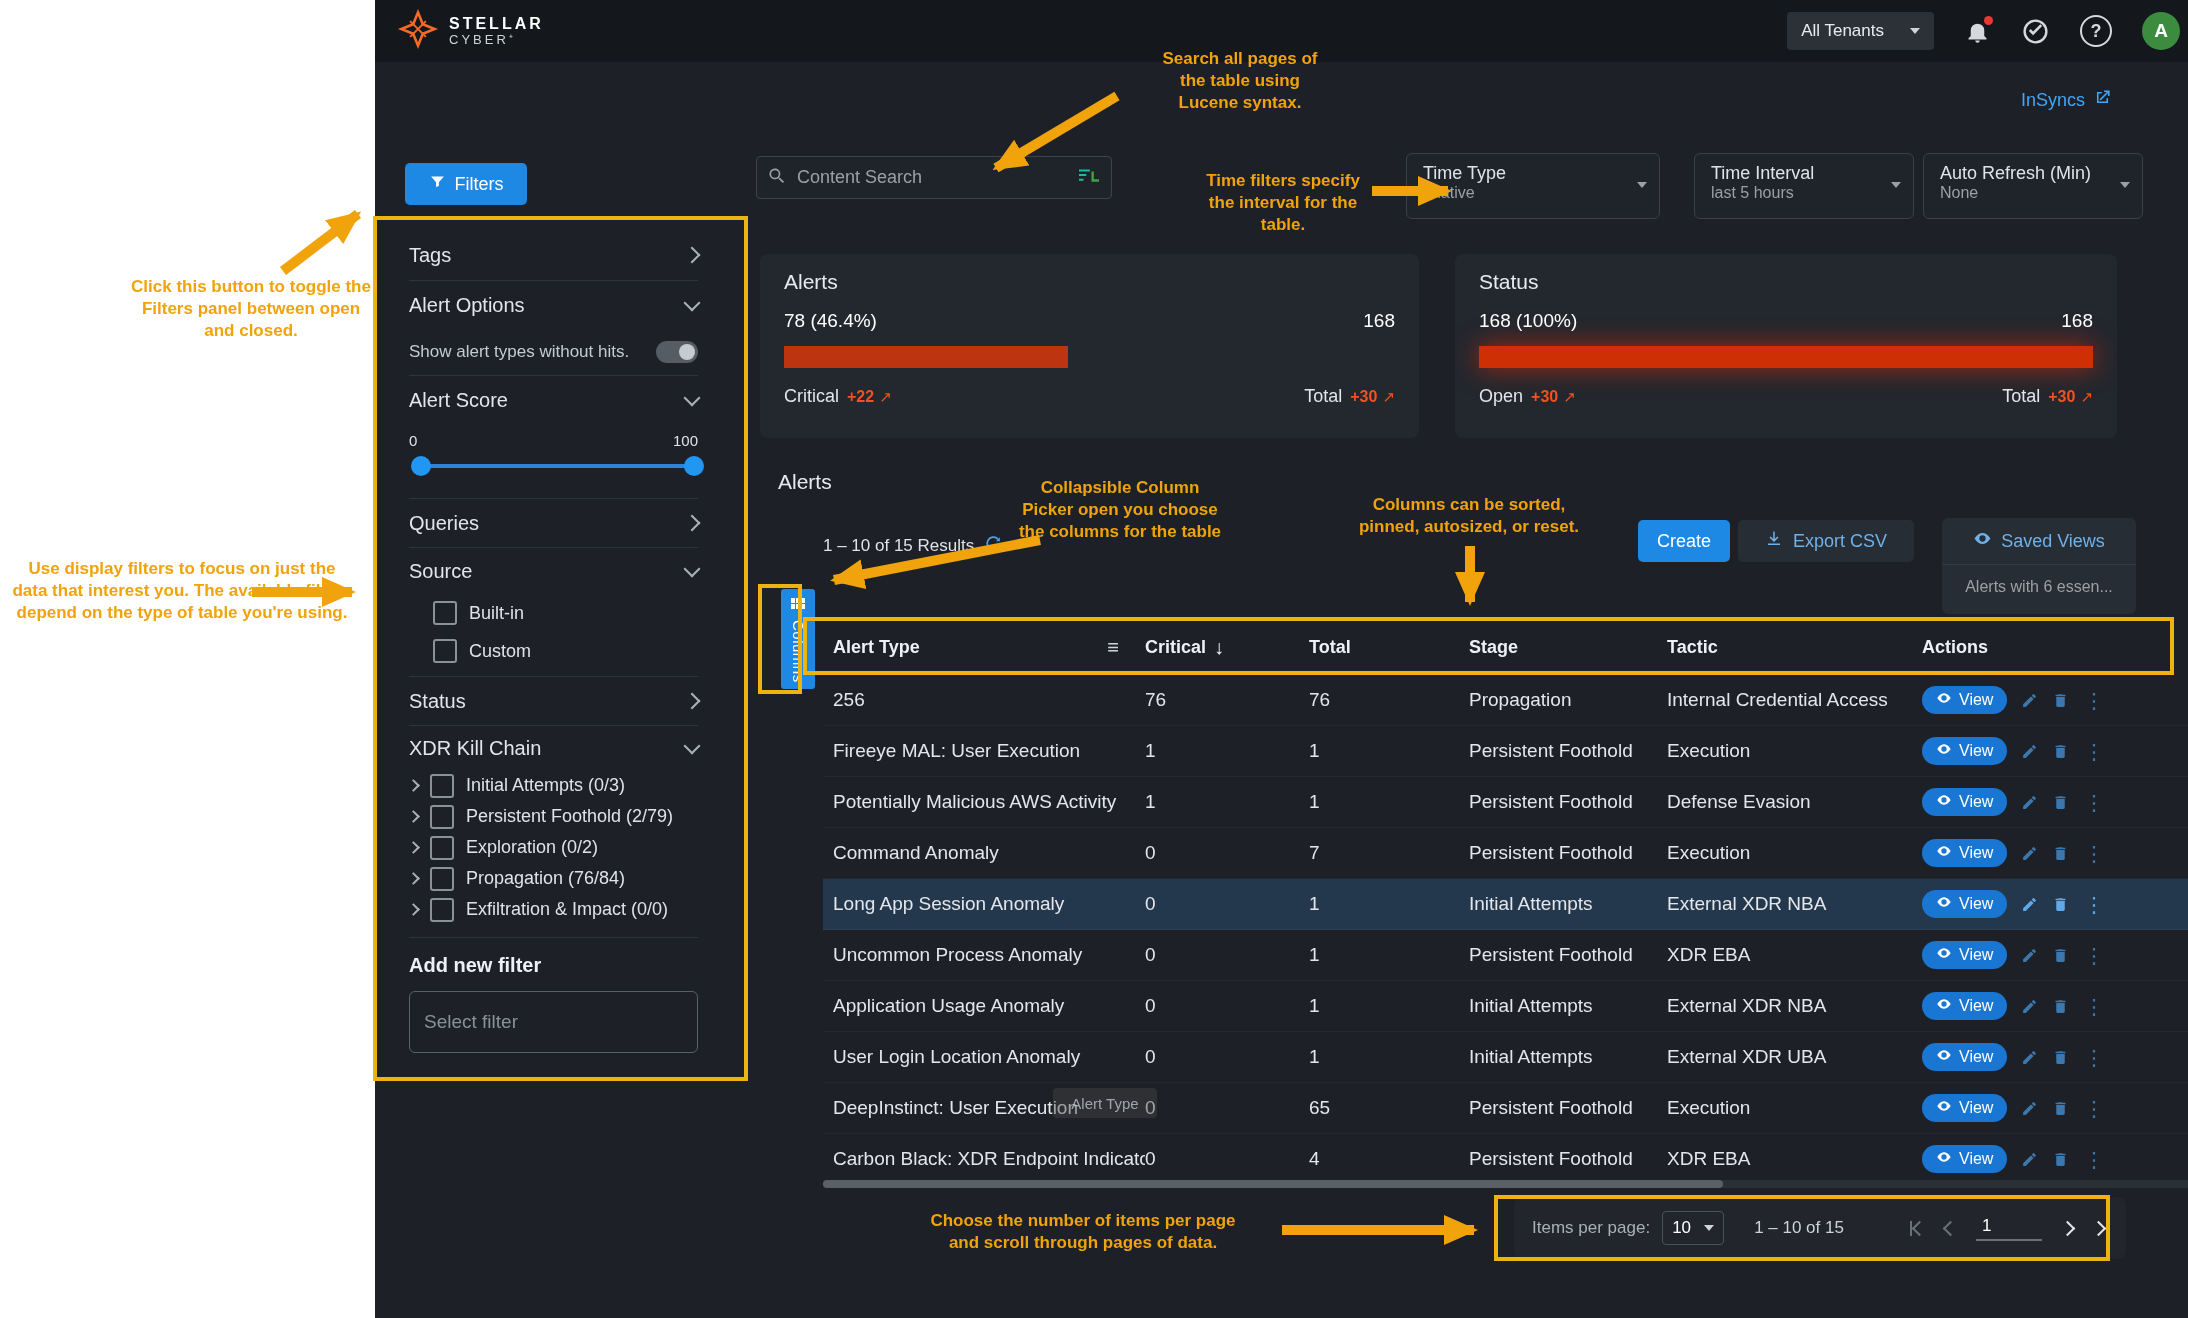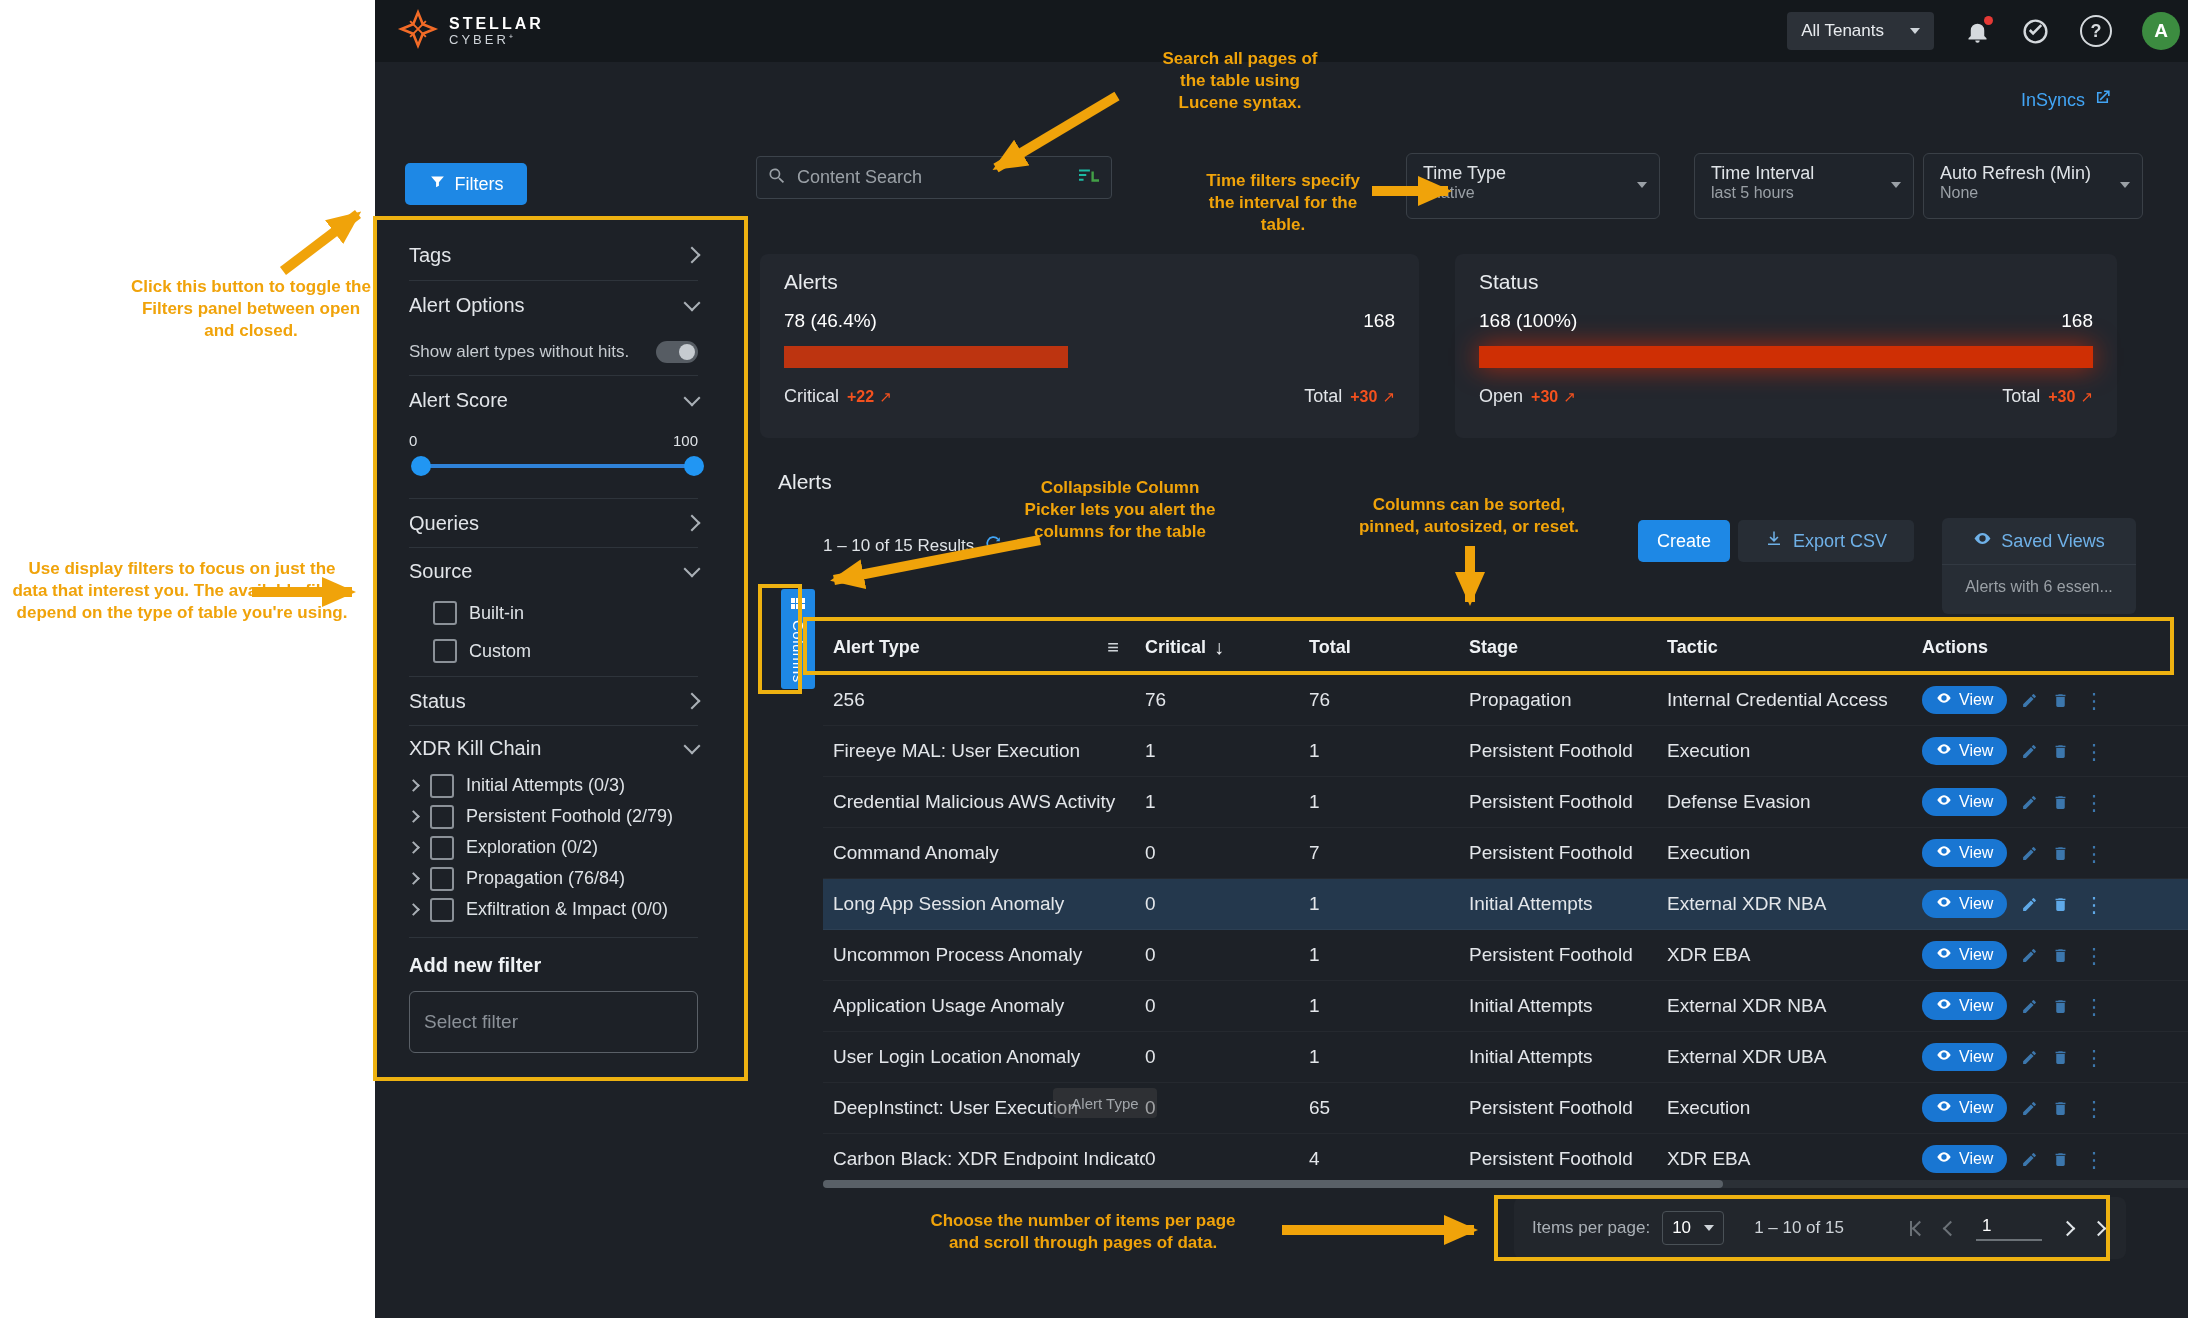--- a/index.html
+++ b/index.html
@@ -464,21 +464,21 @@
         <span class="act-icon">
           <svg width="17" height="17" viewBox="0 0 24 24">
               <path d="M6 19a2 2 0 002 2h8a2 2 0 002-2V7H6v12zM19 4h-3.5l-1-1h-5l-1 1H5v2h14V4z" fill="currentColor"></path>
             </svg>
         </span>
         <span class="act-dots">⋮</span>
       </div>
     </div>
 
     <div class="trow tgrid">
-      <div class="td-alert">Credential Malicious AWS Activity</div>
+      <div class="td-alert">Potentially Malicious AWS Activity</div>
       <div>1</div>
       <div>1</div>
       <div>Persistent Foothold</div>
       <div>Defense Evasion</div>
       <div class="td-actions">
         <button class="view-btn">
           <span>
             <svg width="16" height="16" viewBox="0 0 24 24">
                 <path d="M12 5C6 5 2 12 2 12s4 7 10 7 10-7 10-7-4-7-10-7zm0 11a4 4 0 110-8 4 4 0 010 8z" fill="#fff"></path>
               </svg>
@@ -737,21 +737,21 @@
 
   <div class="ybox" style="left:373px;top:216px;width:375px;height:865px;"></div>
   <div class="ybox" style="left:758px;top:584px;width:44px;height:110px;"></div>
   <div class="ybox" style="left:803px;top:617px;width:1371px;height:58px;"></div>
   <div class="ybox" style="left:1494px;top:1195px;width:616px;height:66px;"></div>
 
   <div class="note" style="left:1150px;top:48px;width:180px;">Search all pages of the table using Lucene syntax.</div>
   <div class="note" style="left:1194px;top:170px;width:178px;">Time filters specify the interval for the table.</div>
   <div class="note" style="left:130px;top:276px;width:242px;">Click this button to toggle the Filters panel between open and closed.</div>
   <div class="note" style="left:11px;top:558px;width:342px;">Use display filters to focus on just the data that interest you. The available filters depend on the type of table you're using.</div>
-  <div class="note" style="left:1017px;top:477px;width:206px;">Collapsible Column Picker lets you alert the columns for the table</div>
+  <div class="note" style="left:1017px;top:477px;width:206px;">Collapsible Column Picker open you choose the columns for the table</div>
   <div class="note" style="left:1346px;top:494px;width:246px;">Columns can be sorted, pinned, autosized, or reset.</div>
   <div class="note" style="left:918px;top:1210px;width:330px;">Choose the number of items per page and scroll through pages of data.</div>
 
   <svg id="arrow-layer">
     <defs>
       <marker id="ah" markerUnits="userSpaceOnUse" markerWidth="36" markerHeight="32" refX="30" refY="15" orient="auto">
         <path d="M0,0 L34,15 L0,30 Z" fill="#f0a30a"></path>
       </marker>
     </defs>
     <line x1="1117" y1="96" x2="996" y2="168" stroke="#f0a30a" stroke-width="10" marker-end="url(#ah)"></line>

